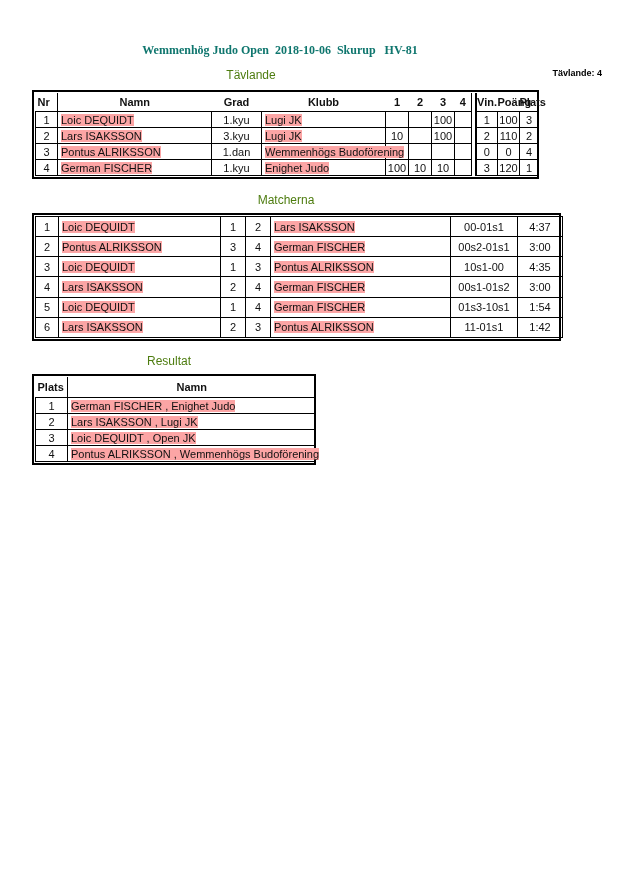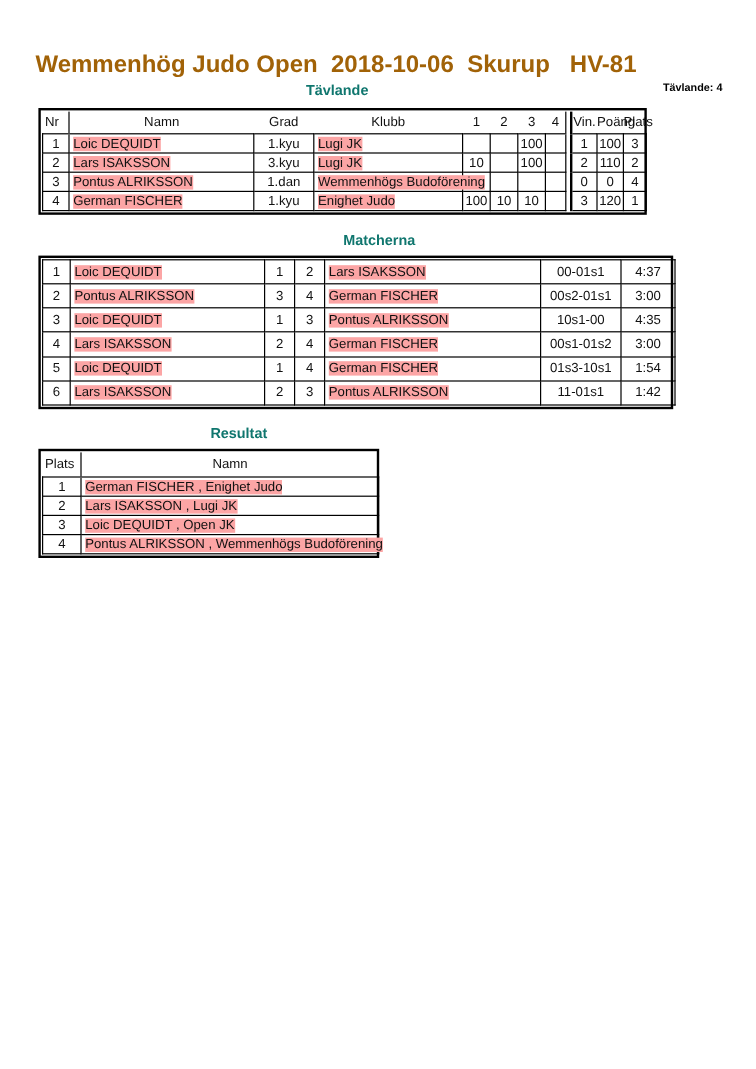--- a/index.html
+++ b/index.html
@@ -7,27 +7,28 @@
     width: 630px; height: 891px;
     background: #ffffff;
     position: relative;
     font-family: "Liberation Sans", sans-serif;
     color: #111;
     overflow: hidden;
   }
   .page-title {
     position: absolute; top: 43px; left: 0; width: 560px;
     text-align: center;
-    font-size: 20px; font-weight: bold; white-space: pre;
-    color: #a16207;
+    font-size: 12px; font-weight: bold; white-space: pre;
+    color: #0f766e;
+    font-family: Liberation Serif, serif;
   }
   .sec-heading {
     position: absolute; left: 0;
     text-align: center;
-    font-size: 12px; font-weight: bold; color: #0f766e; padding-left: 30px;
+    font-size: 12px; font-weight: normal; color: #4d7c0f;
   }
   #h-tavlande  { top: 68px;  width: 502px; }
   #h-matcherna { top: 193px; width: 572px; }
   #h-resultat  { top: 354px; width: 338px; }
   .count-label {
     position: absolute; top: 68px; left: 450px; width: 152px;
     text-align: right; font-size: 9px; color: #000; font-weight: bold;
   }
   .tframe {
     position: absolute;
@@ -48,21 +49,21 @@
   td {
     border: 1px solid #000;
     padding: 0 3px;
     height: 15px;
     white-space: nowrap;
     overflow: hidden;
     vertical-align: middle;
   }
   th {
     border: none;
-    font-size: 11px; font-weight: normal;
+    font-size: 11px; font-weight: bold;
     padding: 0 1px;
     text-align: center;
     white-space: nowrap;
     overflow: visible;
     vertical-align: middle;
   }
   th.al { text-align: left; padding-left: 2px; }
   th.br { border-right: 1px solid #000; }
   th.ar { text-align: right; padding-right: 0; }
   th.tight { padding: 0; }

